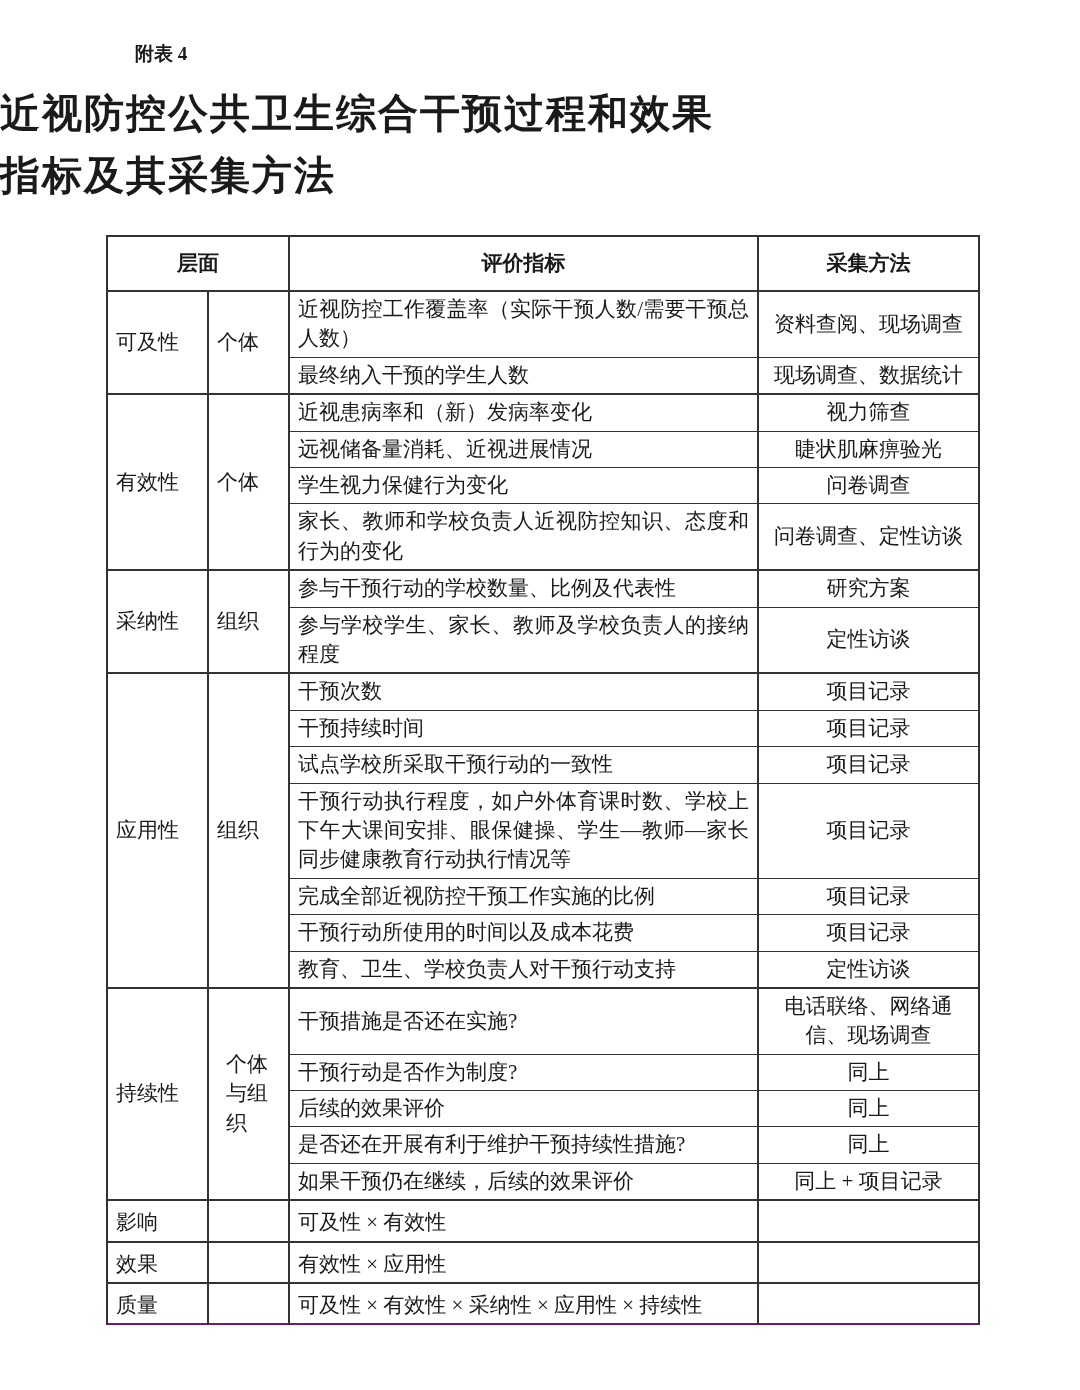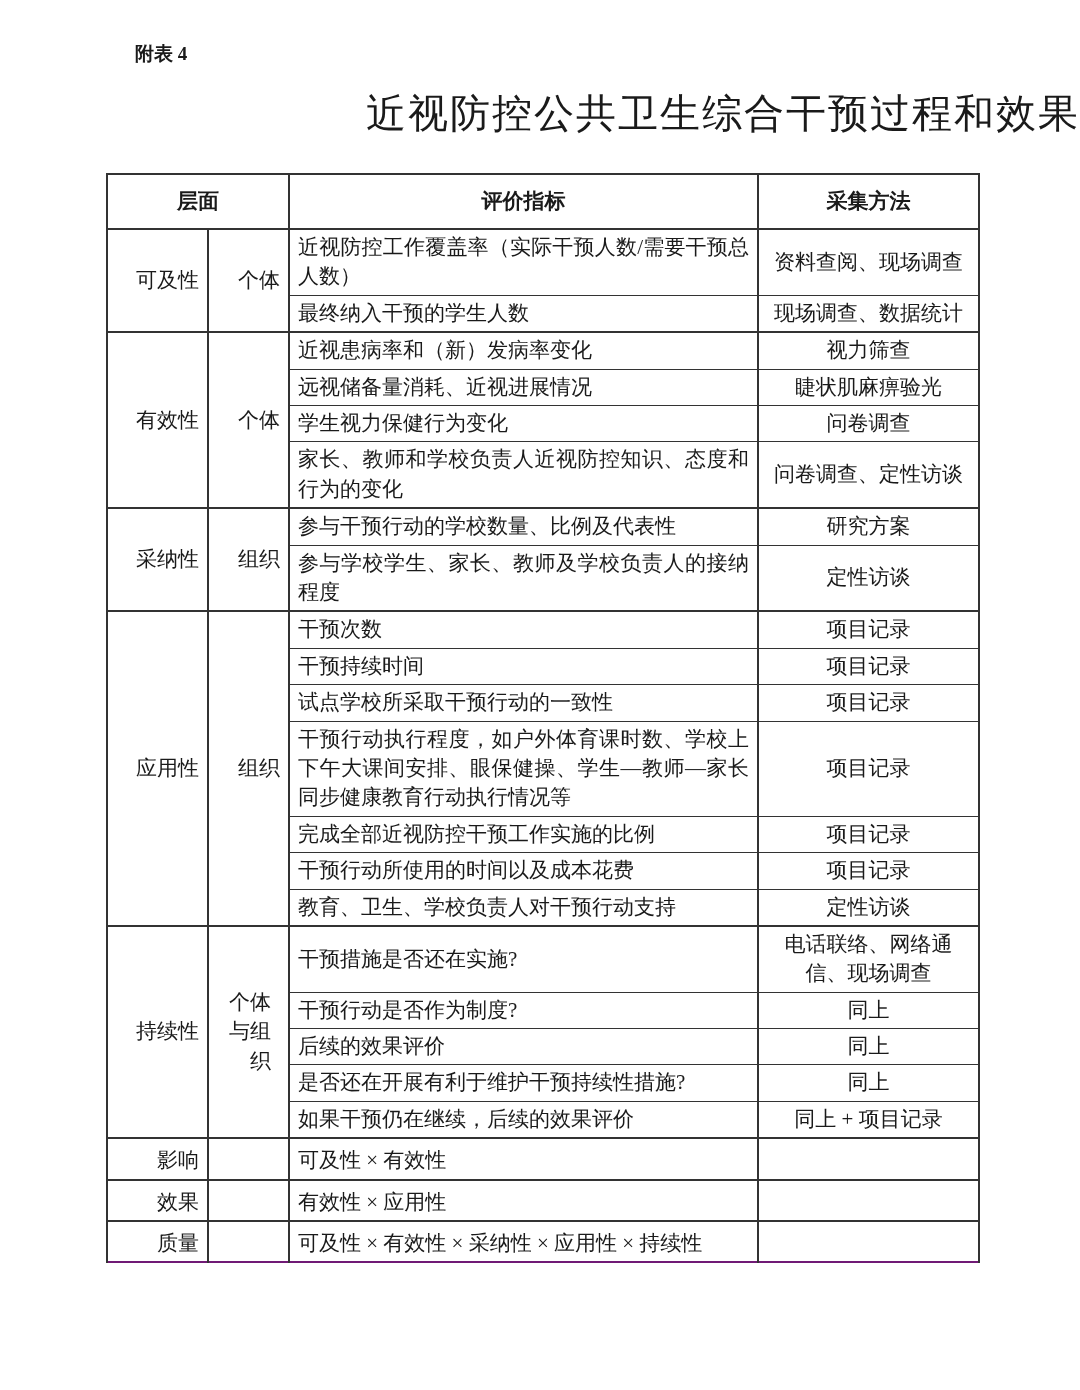--- a/index.html
+++ b/index.html
@@ -19,23 +19,23 @@
     width: 1080px;
   }
   .doc-label {
     margin-left: 135px;
     font-size: 19px;
     font-weight: bold;
     line-height: 1.3;
   }
   .doc-title {
     margin: 16px 0 0 0;
-    text-align: right;
+    text-align: left;
     font-size: 40px;
-    font-weight: normal;
+    font-weight: bold;
     line-height: 1.55;
     letter-spacing: 2px;
   }
   .title-line { display: block; }
 
   table.data-table {
     border-collapse: collapse;
     table-layout: fixed;
     margin: 28px 0 0 106px;
     width: 872px;
@@ -55,21 +55,21 @@
   .data-table tr.sec > td {
     border-top-width: 2px;
   }
   .data-table th {
     font-weight: bold;
     text-align: center;
     padding: 12px 8px;
     border-bottom-width: 2px;
   }
   .c-level, .c-sub {
-    text-align: right;
+    text-align: left;
   }
   .c-sub.narrow { padding: 5px 17px; margin-top: 44px; }
   .c-ind {
     text-align: justify;
     padding-left: 12px;
     padding-right: 9px;
   }
   .c-meth {
     text-align: center;
     padding-left: 10px;
@@ -81,20 +81,21 @@
 </style>
 </head>
 <body>
 
 <div class="page">
 
   <div class="doc-label">附表 4</div>
 
   <h1 class="doc-title">
     <span class="title-line">近视防控公共卫生综合干预过程和效果</span>
+    <span class="title-line">指标及其采集方法</span>
   </h1>
 
   <table class="data-table">
     <colgroup>
       <col style="width:101px">
       <col style="width:81px">
       <col style="width:469px">
       <col style="width:221px">
     </colgroup>
     <tbody>

